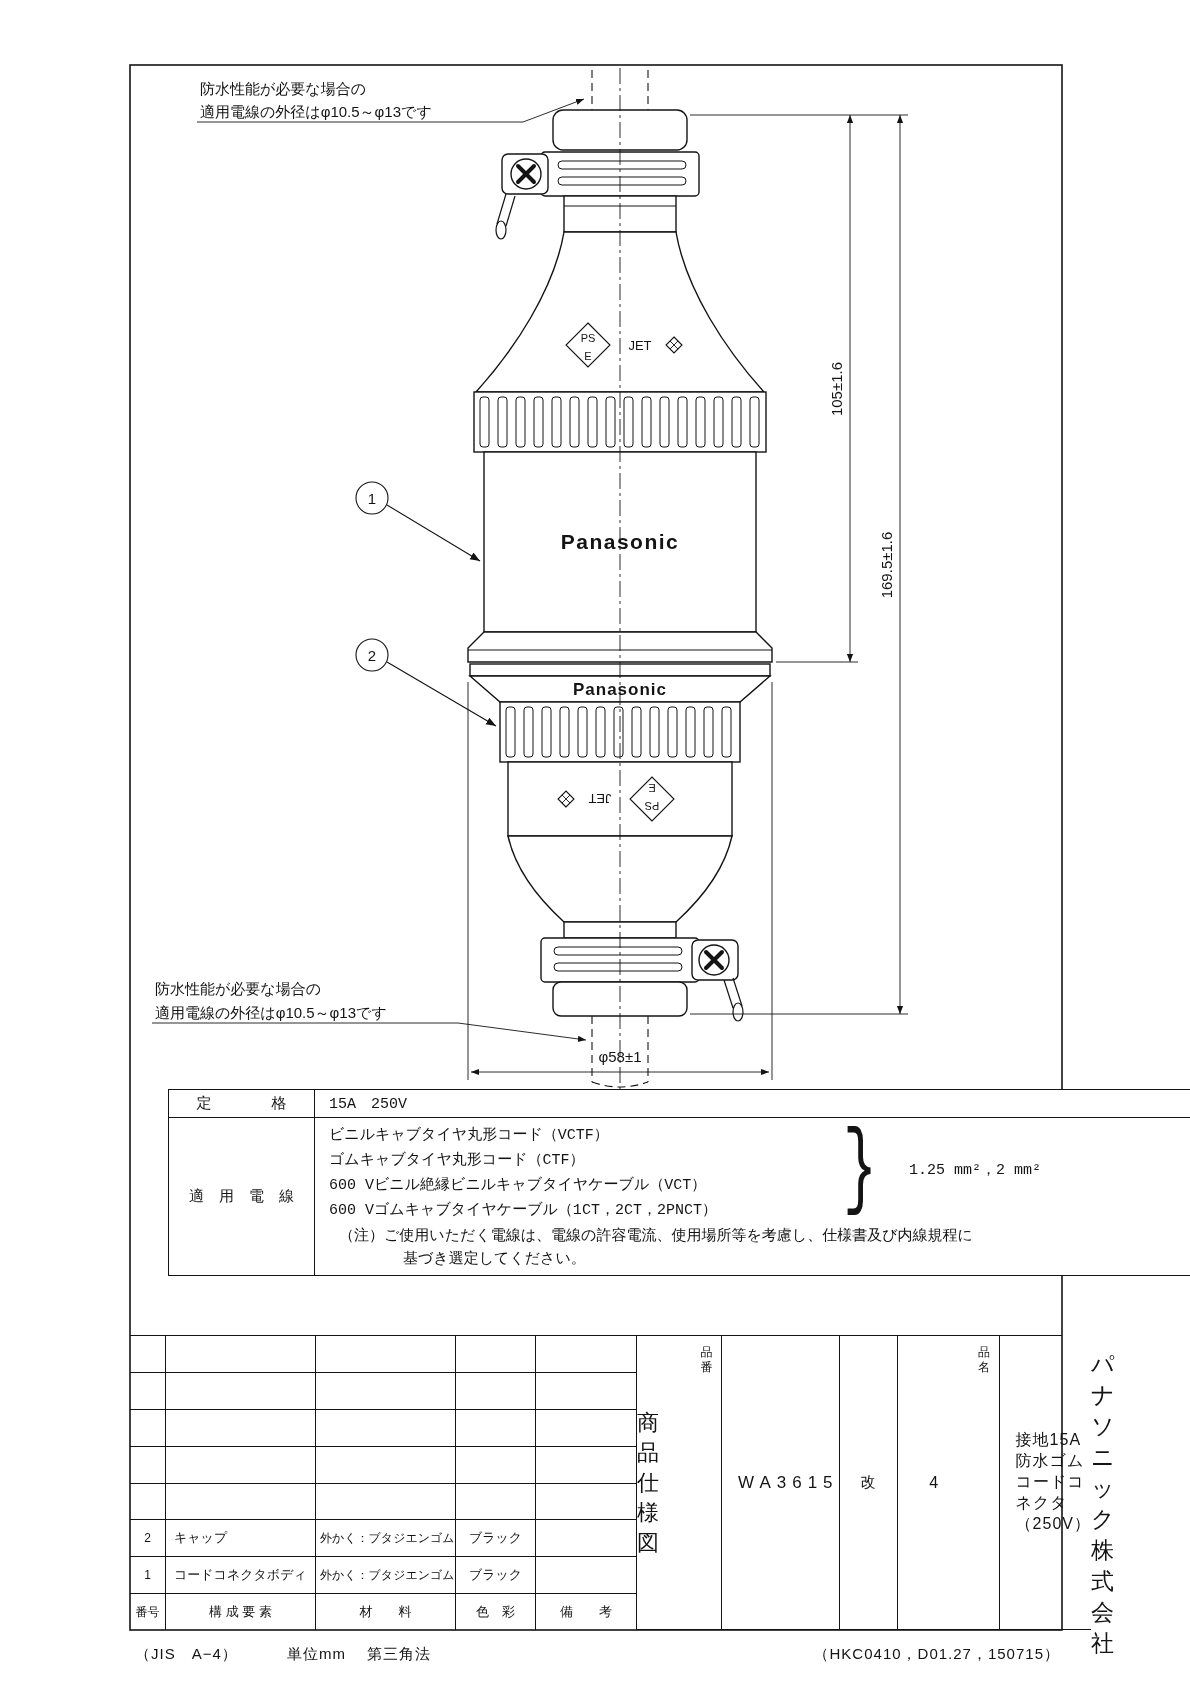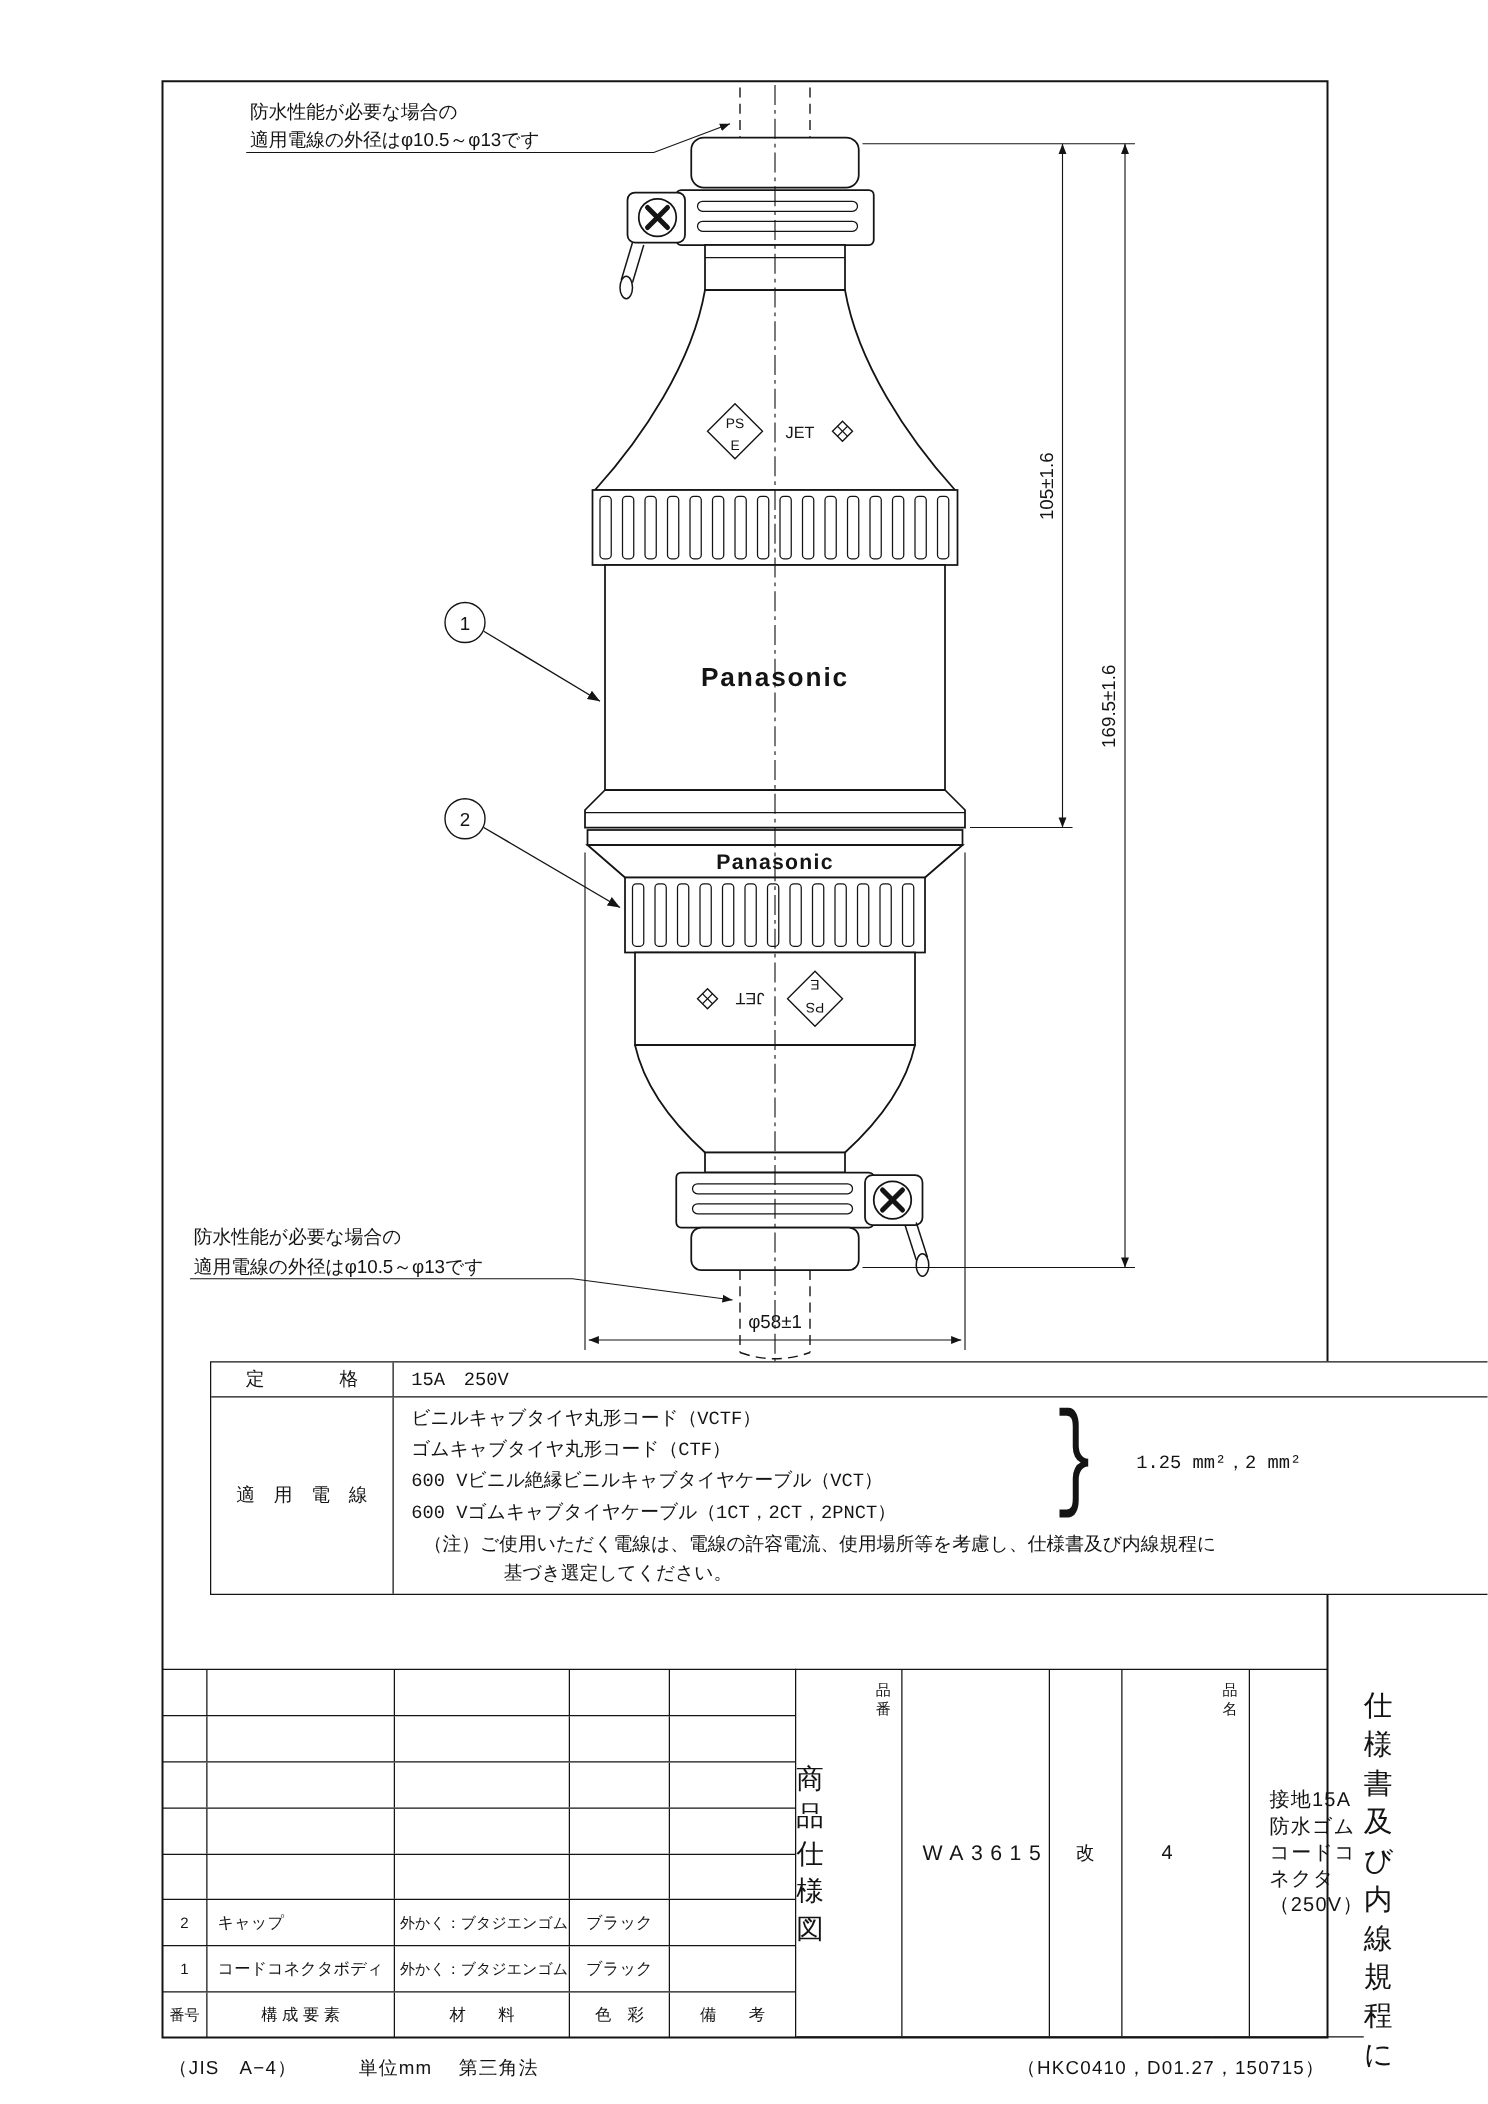--- a/index.html
+++ b/index.html
@@ -321,19 +321,19 @@
 番</div>
     <div class="tb-value tb-value-partno">WA3615</div>
     <div class="tb-rev-label">改</div>
     <div class="tb-rev-val">4</div>
   </div>
   <div class="tb-row tb-row-name">
     <div class="tb-label">品
 名</div>
     <div class="tb-value tb-value-name">接地15A防水ゴムコードコネクタ（250V）</div>
   </div>
-  <div class="tb-company">仕様書及び内線規程に</div>
+  <div class="tb-company">パナソニック株式会社</div>
 </div>
 
 <span class="fnote" style="left:135px">（JIS　A−4）</span>
 <span class="fnote" style="left:287px">単位mm</span>
 <span class="fnote" style="left:367px">第三角法</span>
 <span class="fnote" style="right:130px">（HKC0410，D01.27，150715）</span>
 
 </body></html>

